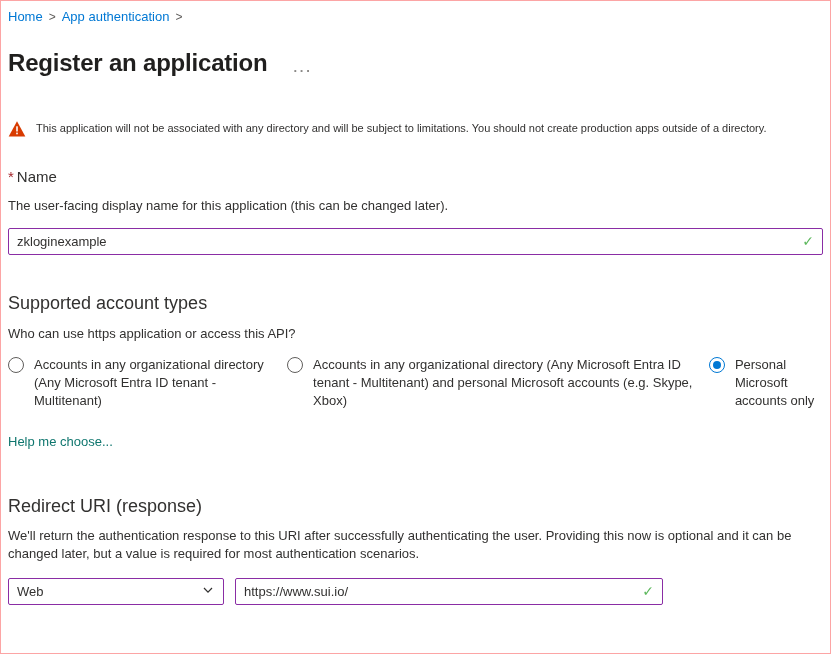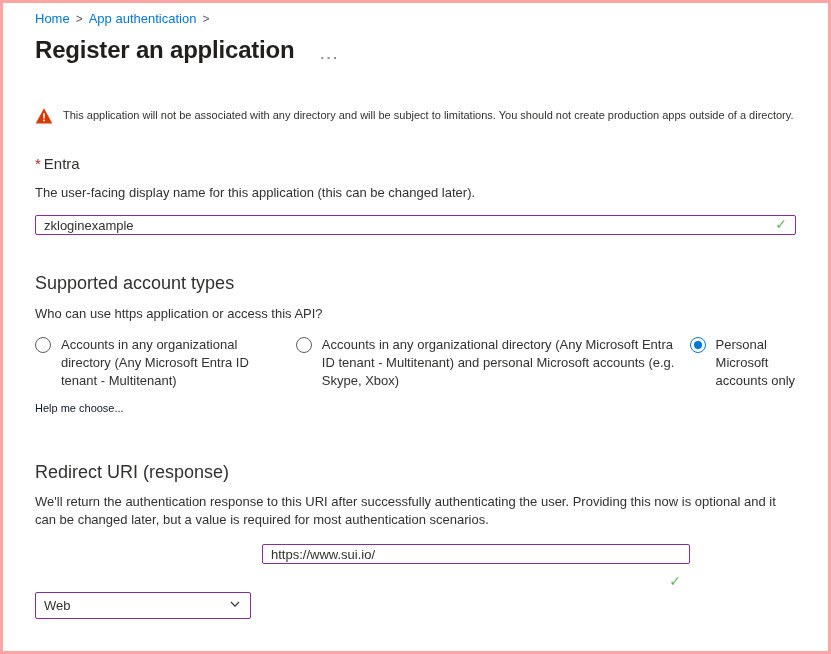--- a/index.html
+++ b/index.html
@@ -1,70 +1,70 @@
 <!DOCTYPE html>
 <html><head>
 <meta charset="utf-8">
 <style>
   * { margin:0; padding:0; box-sizing:border-box; }
   html,body { background:#ffffff; }
   body { font-family:"Liberation Sans","DejaVu Sans",sans-serif; color:#323130; }
   .page {
     width:831px; height:654px; background:#fff;
-    border:3px solid #fca5a5; overflow:hidden;
-    padding:0 32px;
+    border:1px solid #fca5a5; overflow:hidden;
+    padding:0 7px;
   }
   
   .breadcrumb { padding-top:8px; font-size:13px; display:flex; align-items:center; gap:6px; }
   .breadcrumb a { color:#0078d4; text-decoration:none; cursor:pointer; }
   .crumb-sep { color:#605e5c; font-size:12px; }
   
-  .title-row { margin-top:10px; display:flex; align-items:flex-end; }
+  .title-row { margin-top:25px; display:flex; align-items:flex-end; }
   h1 { font-size:24px; font-weight:700; color:#201f1e; letter-spacing:-0.2px; }
   .ellipsis-btn { margin-left:26px; margin-top:6px; color:#8a8886; font-size:13px; font-weight:700;
     letter-spacing:2px; cursor:pointer; line-height:1; }
   
   .warning { margin-top:42px; display:flex; gap:10px; }
   .warning-icon { flex:none; margin-top:1px; }
   .warning-text { font-size:11px; line-height:18px; max-width:772px; }
   
   .name-label { margin-top:26px; font-size:15px; }
   .required { color:#a4262c; margin-right:3px; }
   .field-desc { margin-top:12px; font-size:13px; line-height:18px; }
   .input-wrap { margin-top:13px; position:relative; }
   .text-input {
-    width:100%; height:20px; border:1px solid #8a2da5; border-radius:2px; background:#fff;
+    width:100%; height:27px; border:1px solid #8a2da5; border-radius:2px; background:#fff;
     font-family:"Liberation Sans","DejaVu Sans",sans-serif; font-size:13px; color:#323130;
     padding:0 28px 0 8px; outline:none;
   }
   .check-icon { position:absolute; right:9px; top:50%; transform:translateY(-54%);
     color:#5db85d; font-size:14px; font-weight:700; pointer-events:none; }
   
   .section-heading { font-size:18px; font-weight:400; color:#323130; }
   .supported-heading { margin-top:38px; }
   .question { margin-top:12px; font-size:13px; }
   
   .radio-group { margin-top:15px; display:flex; flex-direction:row; gap:9px; }
   .radio-option { display:flex; gap:10px; cursor:pointer; }
   .radio { flex:none; width:16px; height:16px; border:1px solid #605e5c; border-radius:50%;
     background:#fff; position:relative; margin-top:1px; }
   .radio-option.selected .radio { border-color:#0078d4; }
   .radio-option.selected .radio::after { content:""; position:absolute; inset:3px;
     border-radius:50%; background:#0078d4; }
   .radio-label { font-size:13px; line-height:18px; max-width:758px; }
-  .help-link { display:inline-block; margin-top:12px; font-size:11px; color:#0f172a;
+  .help-link { display:inline-block; margin-top:24px; font-size:13px; color:#0f766e;
     text-decoration:none; cursor:pointer; }
   
   .redirect-heading { margin-top:46px; }
   .redirect-desc { margin-top:10px; font-size:13px; line-height:18px; max-width:800px; }
   .uri-row { margin-top:15px; display:flex; gap:11px; }
   .select-box {
     width:216px; height:27px; border:1px solid #8a2da5; border-radius:2px; background:#fff;
     display:flex; align-items:center; justify-content:space-between; padding:0 9px 0 8px;
-    font-size:13px; cursor:pointer;margin-top:48px;
+    font-size:13px; cursor:pointer;
   }
   .uri-input-wrap { position:relative; width:428px; }
 </style>
 </head>
 <body>
 
 <div class="page">
 
   <div class="breadcrumb">
     <a>Home</a>
@@ -83,21 +83,21 @@
       <svg width="18" height="18" viewBox="0 0 16 16">
         <path d="M8 1 L15.4 14.6 H0.6 Z" fill="#d83b01"></path>
         <rect x="7.3" y="5.6" width="1.4" height="4.6" fill="#ffffff"></rect>
         <rect x="7.3" y="11.2" width="1.4" height="1.5" fill="#ffffff"></rect>
       </svg>
     </span>
     <div class="warning-text">This application will not be associated with any directory and will be subject to limitations. You should not create production apps outside of a directory.</div>
   </div>
 
   <div class="name-label">
-    <span class="required">*</span><span>Entra</span>
+    <span class="required">*</span><span>Name</span>
   </div>
   <div class="field-desc">The user-facing display name for this application (this can be changed later).</div>
 
   <div class="input-wrap">
     <input class="text-input" type="text" value="zkloginexample" style="">
     <span class="check-icon">✓</span>
   </div>
 
   <div class="section-heading supported-heading">Supported account types</div>
   <div class="question">Who can use https application or access this API?</div>

